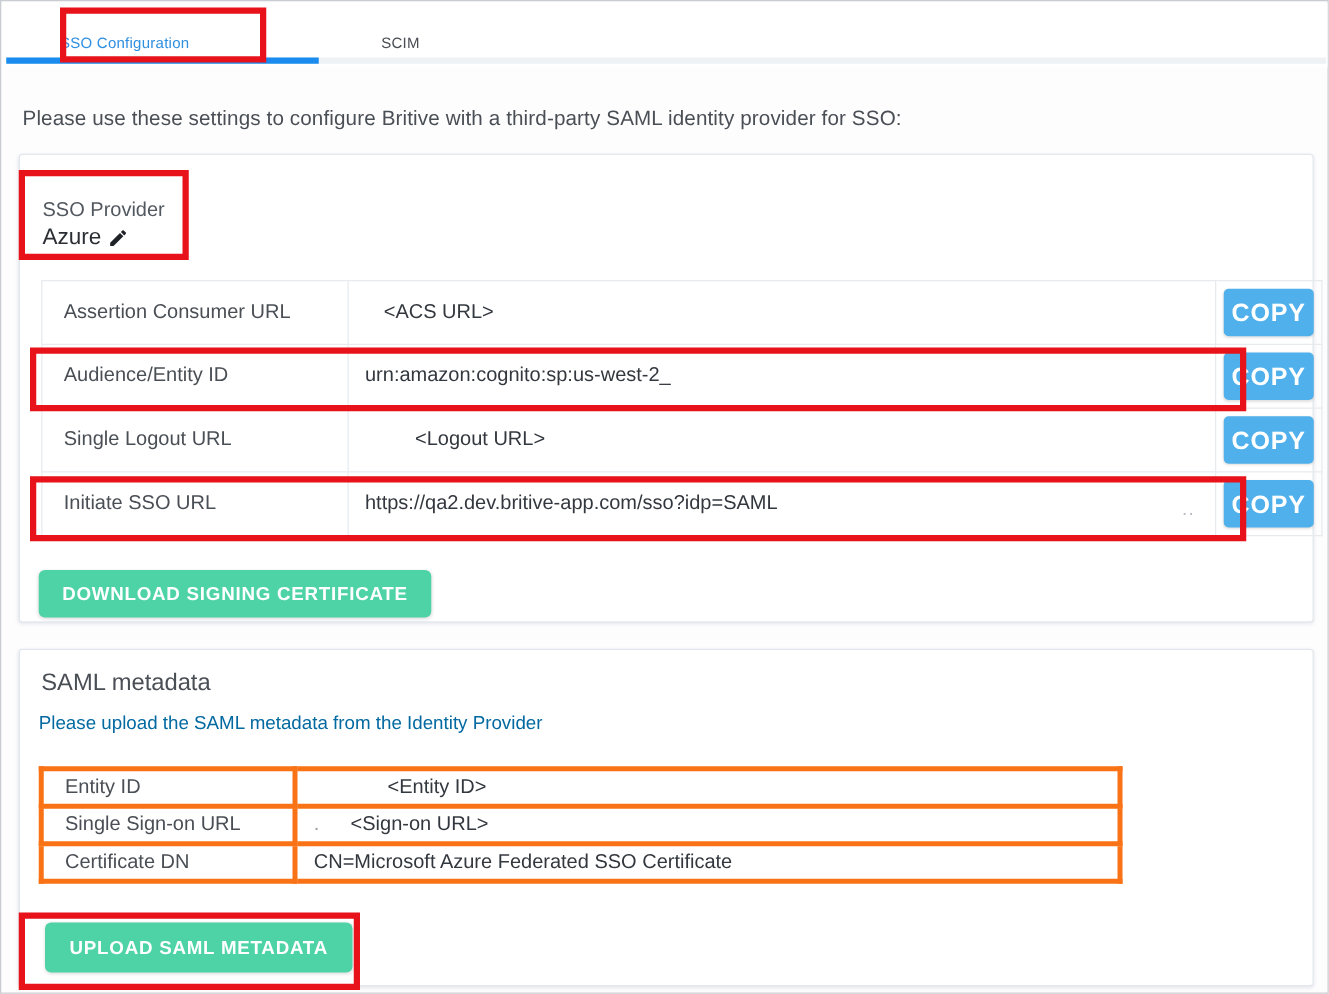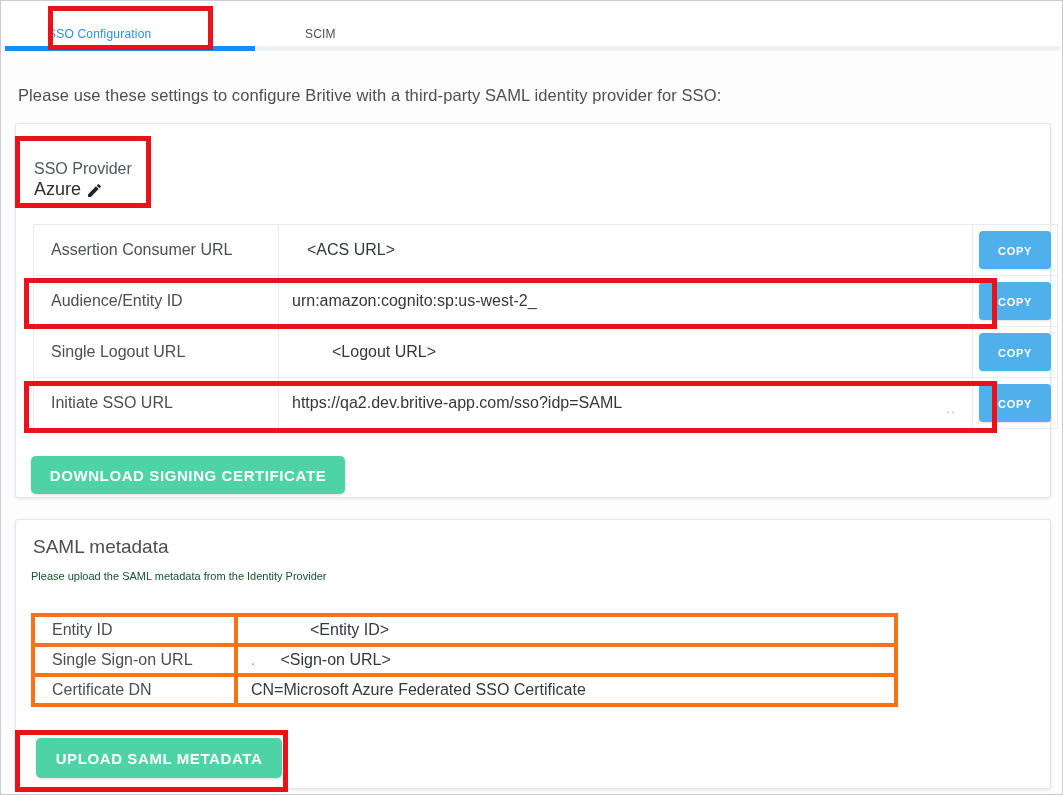--- a/index.html
+++ b/index.html
@@ -154,21 +154,21 @@
   }
   .copy-btn {
     display: inline-block;
     width: 72px;
     height: 38px;
     line-height: 38px;
     background: #4fb0ec;
     color: #ffffff;
     border: none;
     border-radius: 4px;
-    font-size: 11px;
+    font-size: 20px;
     font-weight: bold;
     letter-spacing: 0.7px;
     font-family: inherit;
     cursor: pointer;
     box-shadow: 0 1px 2px rgba(0,0,0,0.12);
   }
 
   
   .green-btn {
     background: #4ed3a6;
@@ -198,22 +198,22 @@
   .md-title {
     position: absolute;
     left: 17px; top: 16px;
     font-size: 19px;
     color: #4a4f55;
     white-space: nowrap;
   }
   .md-sub {
     position: absolute;
     left: 15px; top: 50px;
-    font-size: 11px;
-    color: #14532d;
+    font-size: 15px;
+    color: #0369a1;
     white-space: nowrap;
   }
   .metadata-table {
     position: absolute;
     left: 15px; top: 93px;
     width: 867px;
     border-collapse: collapse;
     table-layout: fixed;
     font-size: 16px;
   }

